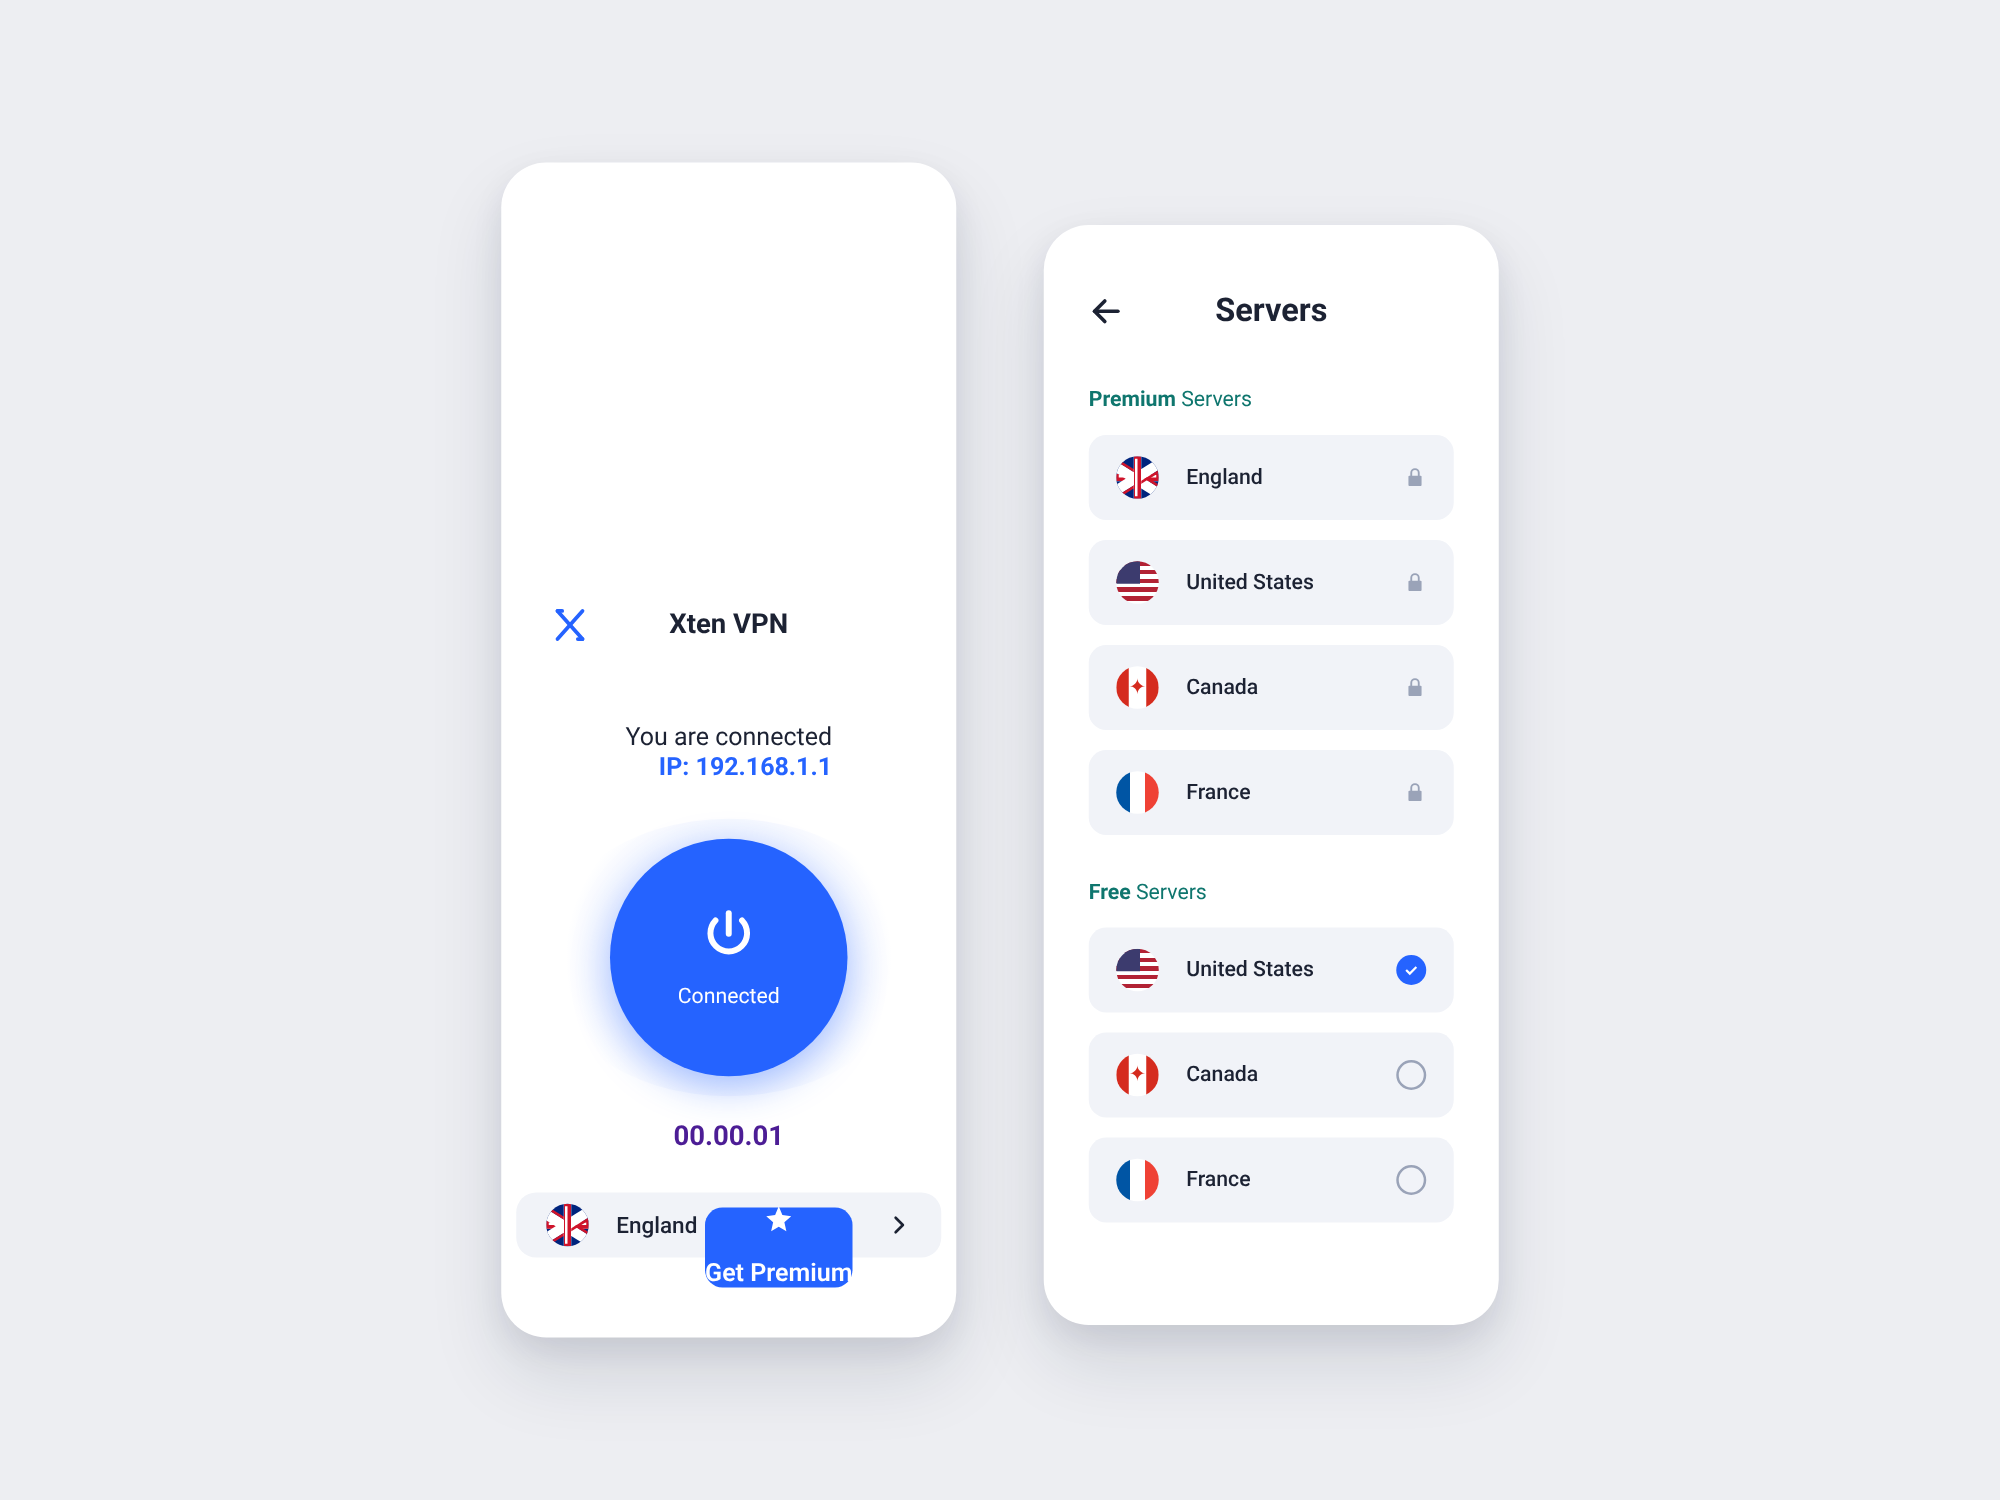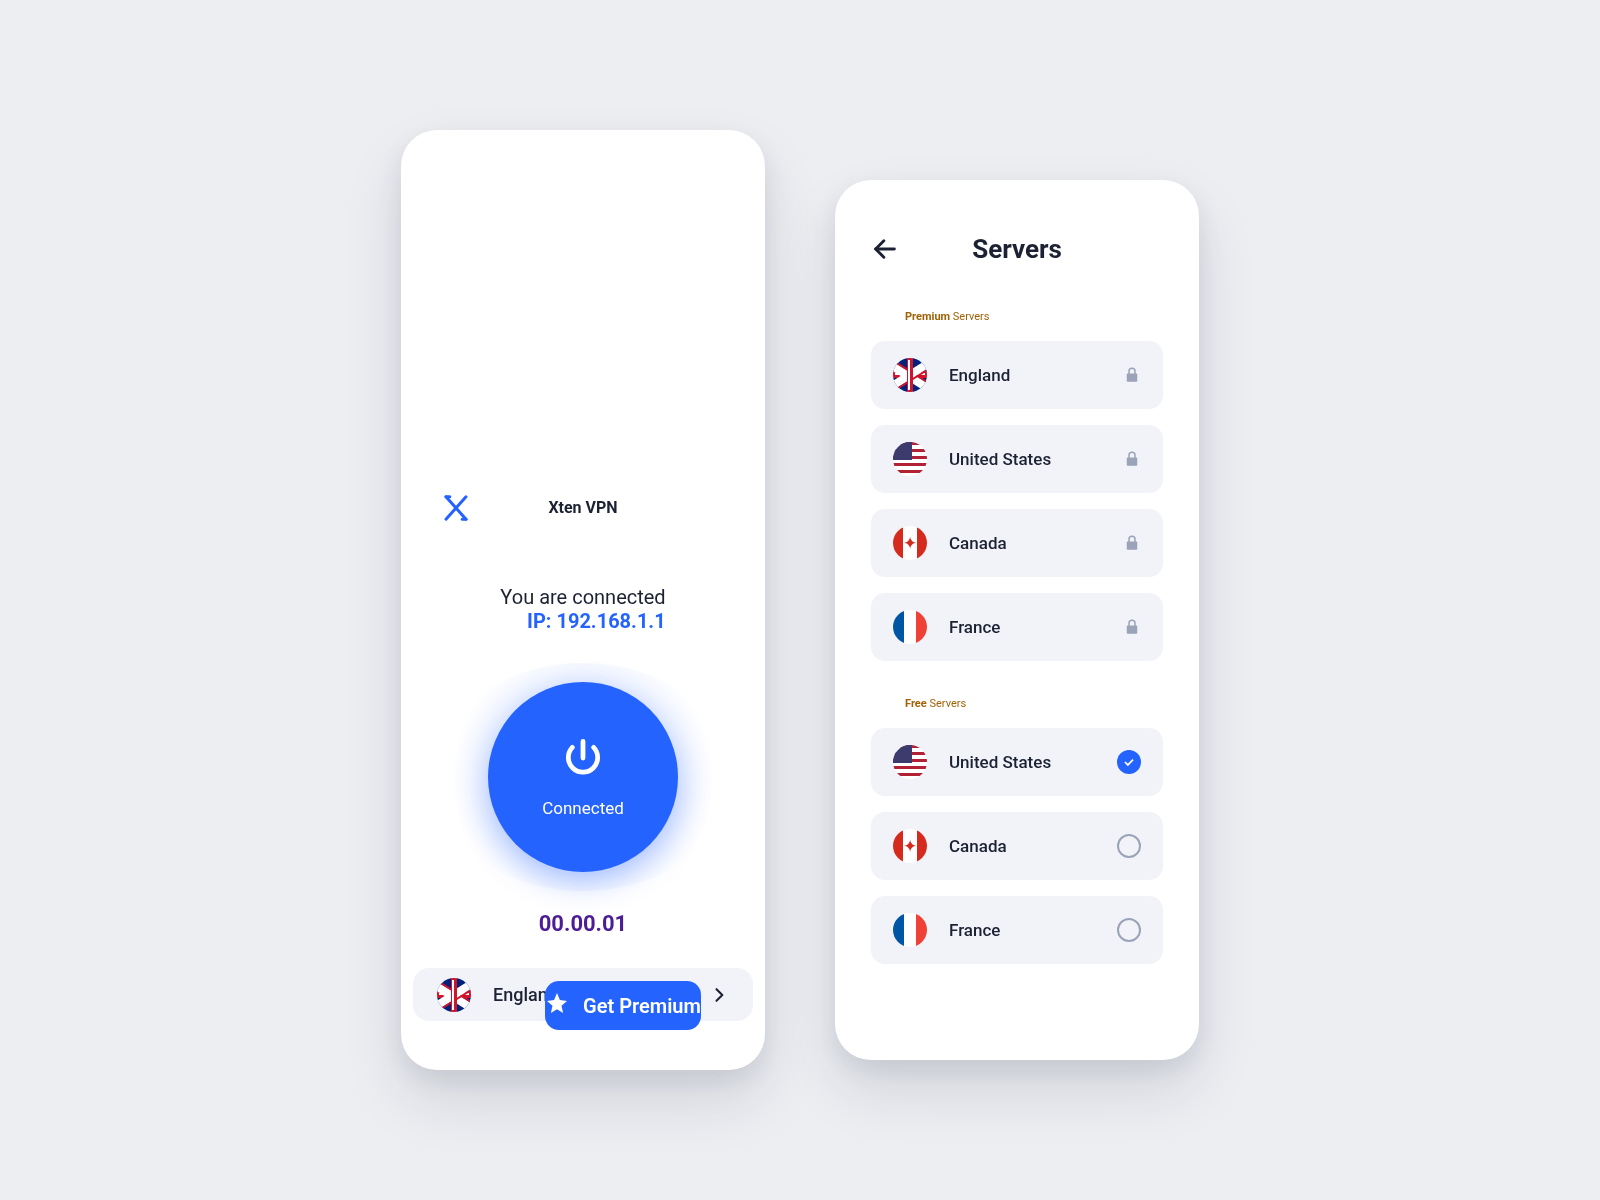--- a/index.html
+++ b/index.html
@@ -35,21 +35,21 @@
   .logo-x {
     width: 30px; height: 30px;
     position: relative;
     flex: none;
   }
   .logo-x svg { width:100%; height:100%; }
   .app-title {
     flex:1;
     text-align:center;
     font-weight: 700;
-    font-size: 16px;
+    font-size: 22px;
     color: #1c2233;
     margin-left: -30px; 
   }
   .status-block {
     margin-top: 62px;
     text-align:right;
   }
   .status-line {
     font-size: 20px;
     color: #1c2233;
@@ -115,26 +115,27 @@
   .chev { width:20px; height:20px; }
   .chev svg{width:100%;height:100%;stroke:#1c2233;}
 
   .premium-btn {
     position:absolute;
     bottom: 40px;
     left: 40px; right: 40px;
     height: 64px;
     background: #2563ff;
     border-radius: 14px;
-    display:flex; align-items:center; justify-content:center;
+    display:flex; align-items:center; justify-content:flex-end;
     gap: 14px;
     color:#fff;
     font-size: 20px;
     font-weight: 600;
     cursor:pointer;
+    flex-direction:column;
   }
   .premium-btn svg { width:24px; height:24px; fill:#fff; }
 
   
   .map-dots {
     position:absolute;
     top: 210px;
     left: 0; right:0;
     height: 430px;
     background-image: radial-gradient(rgba(37,99,255,0.10) 1.4px, transparent 1.4px);
@@ -157,23 +158,22 @@
   .srv-title {
     flex:1;
     text-align:center;
     font-size: 26px;
     font-weight: 700;
     color:#1c2233;
     margin-left:-28px;
   }
   .section-h {
     margin-top: 46px;
-    font-size: 11px;
-    color:#a16207;
-    margin-left:34px;
+    font-size: 17px;
+    color:#0f766e;
   }
   .section-h b { font-weight:700; }
   .section-h span { font-weight:400; }
   .srv-list { margin-top: 18px; display:flex; flex-direction:column; gap:16px; }
   .srv-item {
     height: 68px;
     background: #f1f3f8;
     border-radius: 14px;
     display:flex; align-items:center;
     padding: 0 22px;

